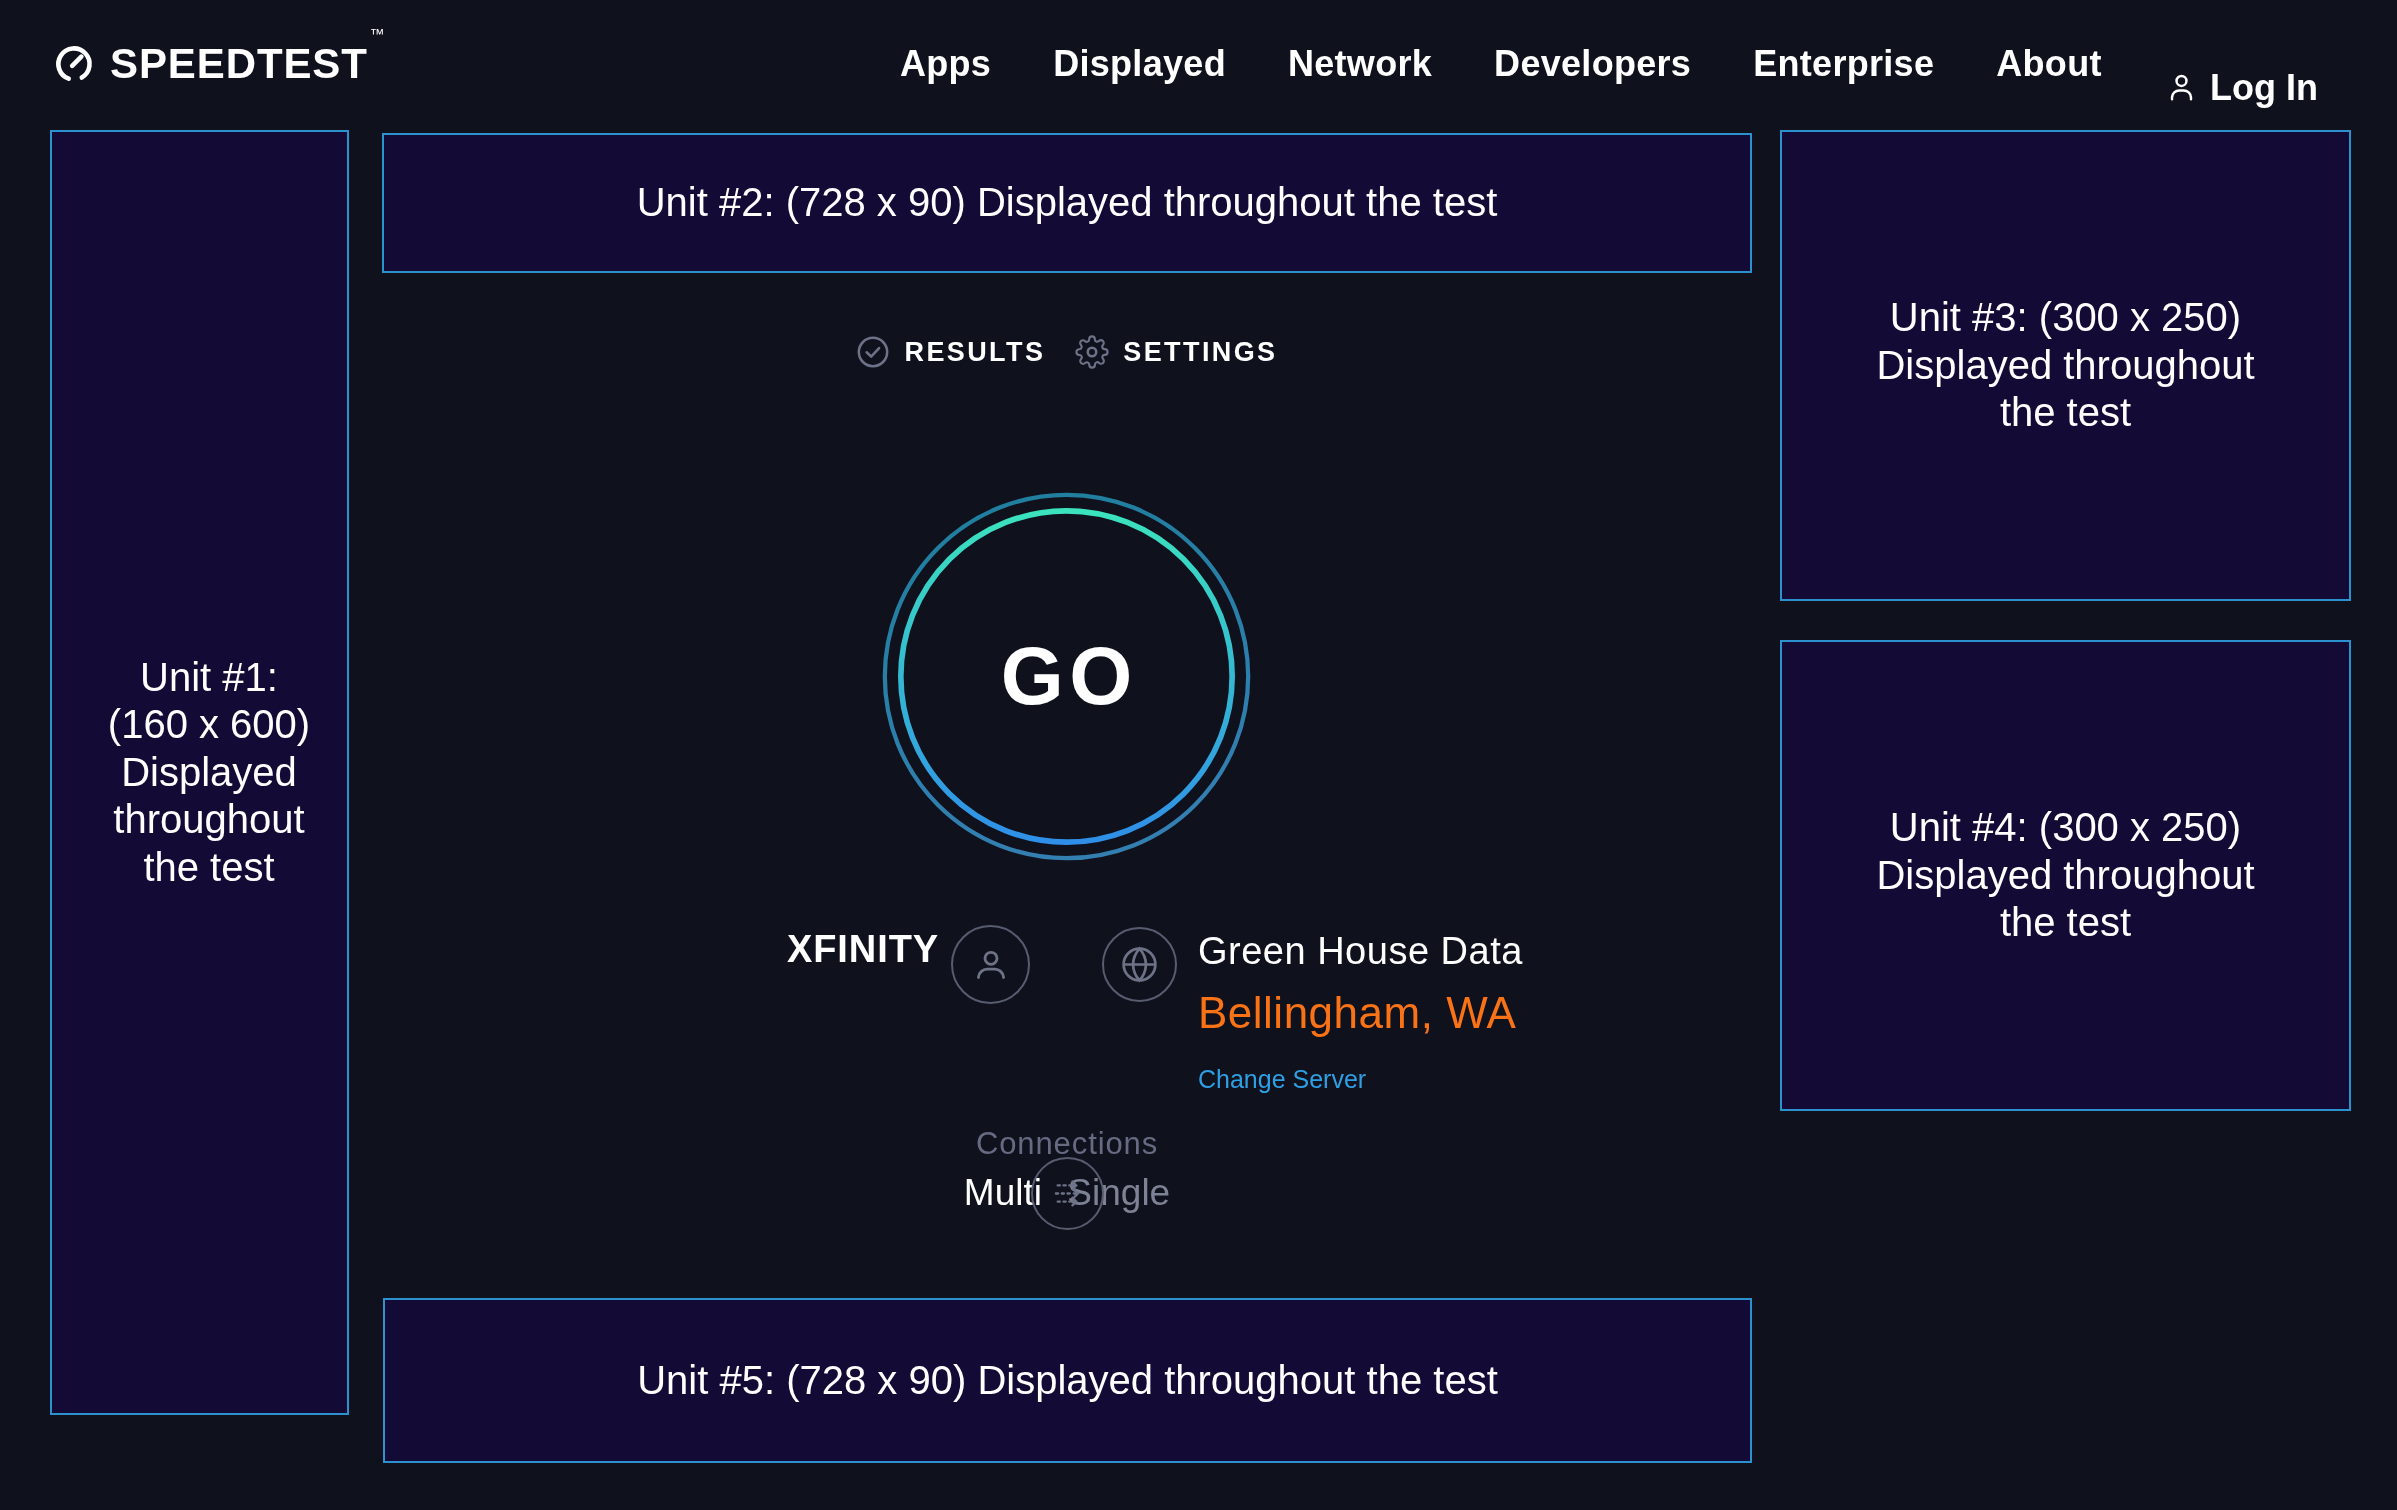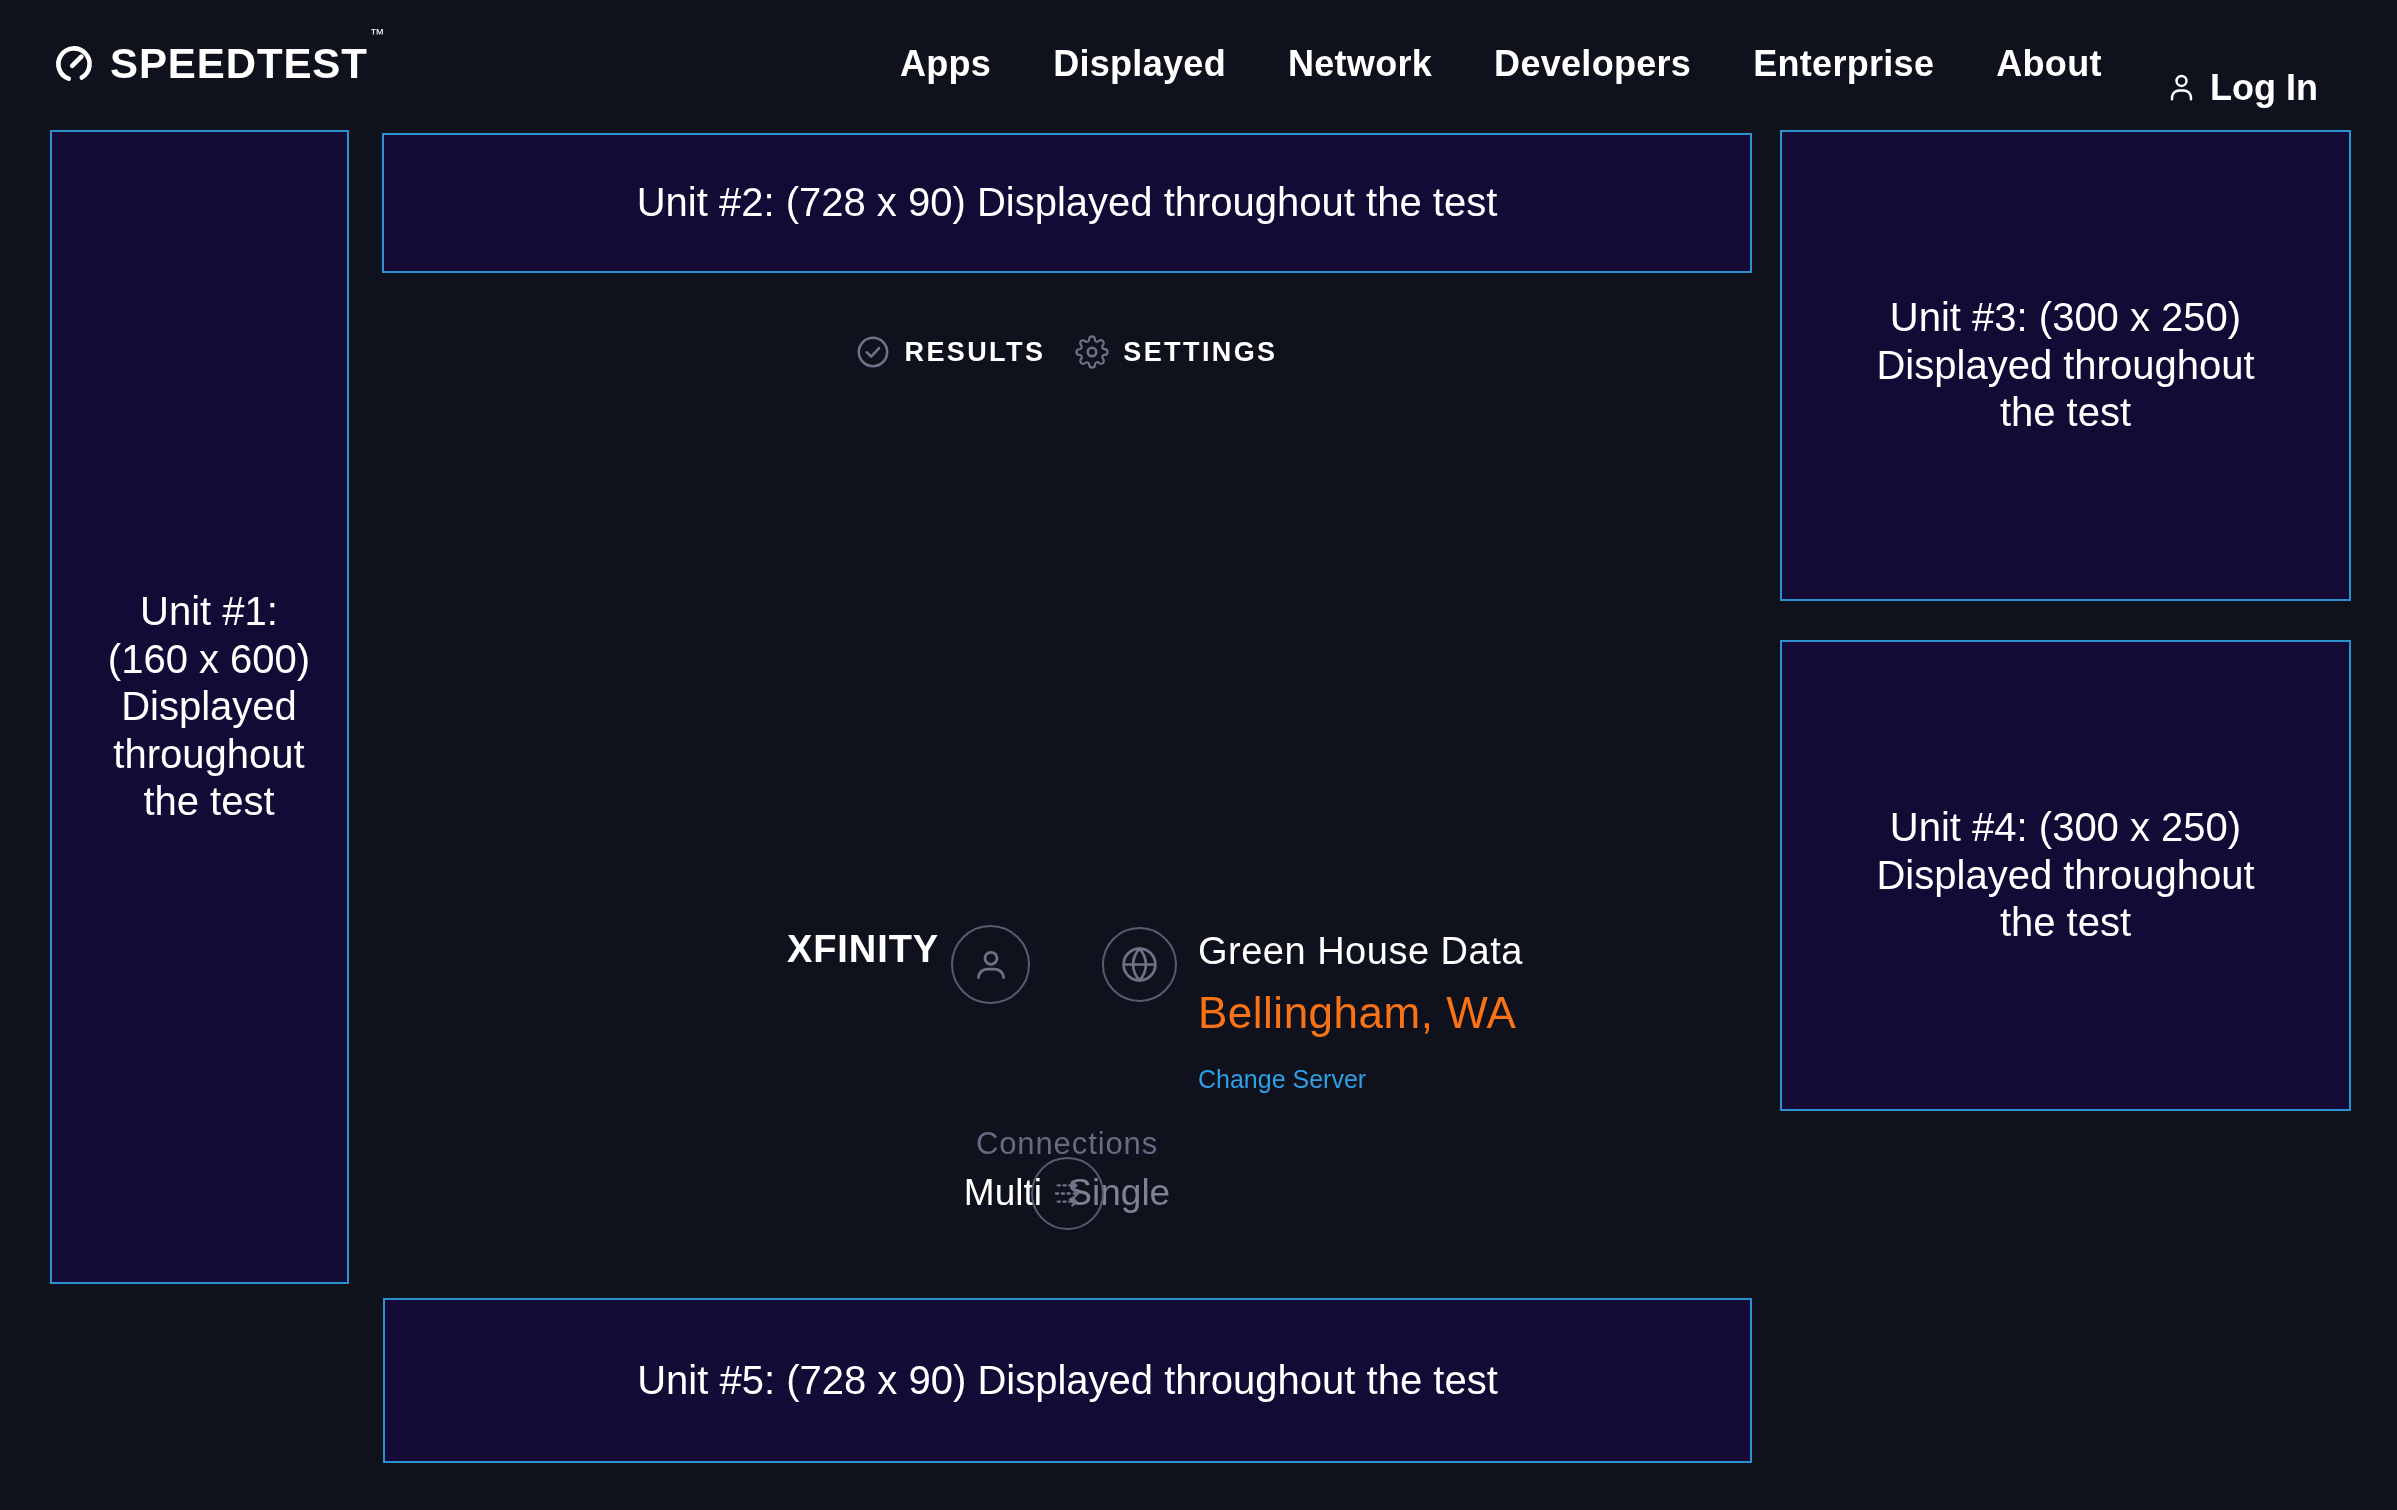--- a/index.html
+++ b/index.html
@@ -24,21 +24,21 @@
   .login{display:flex;align-items:center;gap:11.3px;cursor:pointer;color:#fff;font-size:36px;margin-top:47px;}
   .login svg{display:block;}
   
   .ad{
     position:absolute;background:var(--ad-bg);border:2.8px solid var(--ad-border);
     box-sizing:border-box;color:#ffffff;font-size:40px;line-height:1.19;
     display:flex;flex-direction:column;align-items:center;justify-content:center;
     text-align:center;
   }
   .ad span{display:block;}
-  .ad-u1{left:50px;top:130px;width:299px;height:1154px;padding-left:19px;}
+  .ad-u1{left:50px;top:130px;width:299px;height:1285px;padding-left:19px;}
   .ad-u2{left:382px;top:133px;width:1370px;height:140px;}
   .ad-u3{left:1780px;top:130px;width:571px;height:471px;}
   .ad-u4{left:1780px;top:640px;width:571px;height:471px;}
   .ad-u5{left:383px;top:1298px;width:1369px;height:165px;}
   
   .tabs{
     position:absolute;left:382px;top:335px;width:1370px;
     display:flex;justify-content:center;align-items:center;gap:30px;
   }
   .tab{display:flex;align-items:center;gap:14px;cursor:pointer;}
@@ -156,20 +156,37 @@
     </div>
     <div class="tab">
       <svg width="34" height="34" viewBox="0 0 24 24">
         <circle cx="12" cy="12" r="3" fill="none" stroke="#6e7288" stroke-width="1.8"></circle>
         <path d="M19.4 15a1.65 1.65 0 0 0 .33 1.82l.06.06a2 2 0 0 1 0 2.83 2 2 0 0 1-2.83 0l-.06-.06a1.65 1.65 0 0 0-1.82-.33 1.65 1.65 0 0 0-1 1.51V21a2 2 0 0 1-2 2 2 2 0 0 1-2-2v-.09A1.65 1.65 0 0 0 9 19.4a1.65 1.65 0 0 0-1.82.33l-.06.06a2 2 0 0 1-2.83 0 2 2 0 0 1 0-2.83l.06-.06a1.65 1.65 0 0 0 .33-1.82 1.65 1.65 0 0 0-1.51-1H3a2 2 0 0 1-2-2 2 2 0 0 1 2-2h.09A1.65 1.65 0 0 0 4.6 9a1.65 1.65 0 0 0-.33-1.82l-.06-.06a2 2 0 0 1 0-2.83 2 2 0 0 1 2.83 0l.06.06a1.65 1.65 0 0 0 1.82.33H9a1.65 1.65 0 0 0 1-1.51V3a2 2 0 0 1 2-2 2 2 0 0 1 2 2v.09a1.65 1.65 0 0 0 1 1.51 1.65 1.65 0 0 0 1.82-.33l.06-.06a2 2 0 0 1 2.83 0 2 2 0 0 1 0 2.83l-.06.06a1.65 1.65 0 0 0-.33 1.82V9a1.65 1.65 0 0 0 1.51 1H21a2 2 0 0 1 2 2 2 2 0 0 1-2 2h-.09a1.65 1.65 0 0 0-1.51 1z" fill="none" stroke="#6e7288" stroke-width="1.5" stroke-linejoin="round"></path>
       </svg>
       <span class="tab-label">SETTINGS</span>
     </div>
   </div>
 
+  <div class="go-wrap">
+    <svg width="369" height="369" viewBox="0 0 392 392">
+      <defs>
+        <linearGradient id="ringInner" x1="0" y1="0" x2="0" y2="1">
+          <stop offset="0" stop-color="#3be3bd"></stop>
+            <stop offset="1" stop-color="#2f8fe8"></stop>
+        </linearGradient>
+        <linearGradient id="ringOuter" x1="0" y1="0" x2="0.25" y2="1">
+          <stop offset="0" stop-color="#1e7f9d"></stop>
+            <stop offset="1" stop-color="#337fb2"></stop>
+        </linearGradient>
+      </defs>
+      <circle cx="196" cy="196" r="193" fill="none" stroke="url(#ringOuter)" stroke-width="4.5"></circle>
+      <circle cx="196" cy="196" r="176" fill="none" stroke="url(#ringInner)" stroke-width="6"></circle>
+    </svg>
+    <div class="go-label">GO</div>
+  </div>
 
   <div class="isp-name">XFINITY</div>
   <div class="censored"></div>
   <div class="badge badge-user">
     <svg width="40" height="40" viewBox="0 0 24 24">
       <circle cx="12" cy="8" r="3.6" fill="none" stroke="#6e7286" stroke-width="1.7"></circle>
       <path d="M4.5 19.5v-.4a5.2 5.2 0 0 1 5.2-4.6h4.6a5.2 5.2 0 0 1 5.2 4.6v.4" fill="none" stroke="#6e7286" stroke-width="1.7" stroke-linecap="round"></path>
     </svg>
   </div>
   <div class="badge badge-globe">

